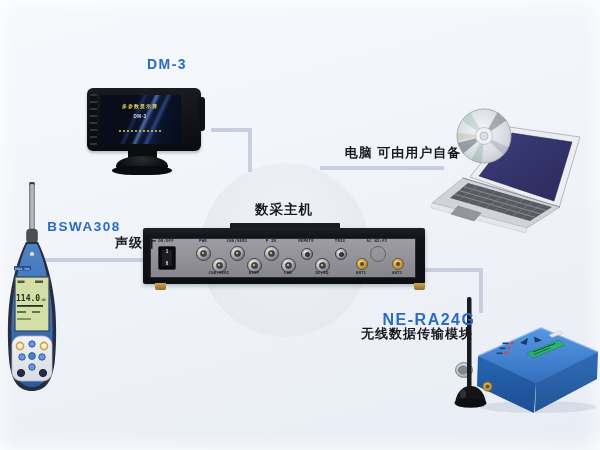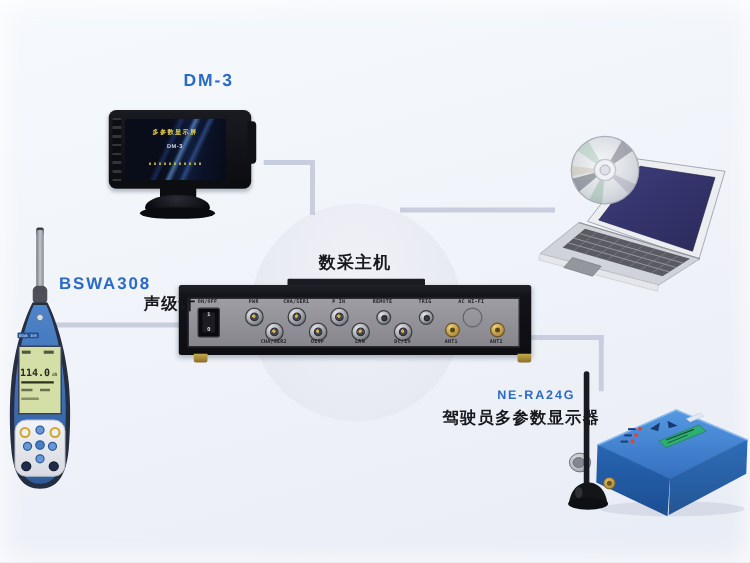--- a/index.html
+++ b/index.html
@@ -70,21 +70,21 @@
   .plabel{position:absolute;transform:translateX(-50%);font-size:4px;line-height:1;color:#1e1f24;
     font-weight:700;letter-spacing:.2px;white-space:nowrap;z-index:4;font-family:"DejaVu Sans Mono",monospace;}
 
   
   .lab-dm3-model{left:167px;top:56px;}
   .lab-dm3-name{left:148px;top:71px;}
   .lab-bswa-model{left:84px;top:219px;font-size:13.5px;text-align:center;}
   .lab-bswa-name{left:92px;top:236px;margin-left:44px;}
   .lab-center{left:284px;top:202px;}
   .lab-pc{left:403px;top:146px;}
-  .lab-ra-model{left:429px;top:311px;font-size:10px;}
+  .lab-ra-model{left:429px;top:311px;font-size:16px;}
   .lab-ra-name{left:417px;top:327px;}
 
   svg text{font-family:"DejaVu Sans Mono",monospace;}
 </style>
 </head>
 <body>
 
 <div id="stage">
 
   <div class="circle"></div>
@@ -302,17 +302,18 @@
 
   <div class="lbl model lab-dm3-model">DM-3</div>
 
   <div class="lbl model lab-bswa-model">BSWA308</div>
   <div class="lbl cn lab-bswa-name">声级计</div>
 
   <div class="lbl lab-center titlerow">
     <span class="cn" style="font-size:13.5px;">数采主机</span>
   </div>
 
+  <div class="lbl cn lab-pc">电脑 可由用户自备</div>
 
   <div class="lbl model lab-ra-model">NE-RA24G</div>
-  <div class="lbl cn lab-ra-name">驾驶员多参数显示器</div>
+  <div class="lbl cn lab-ra-name">无线数据传输模块</div>
 
 </div>
 
 </body></html>

